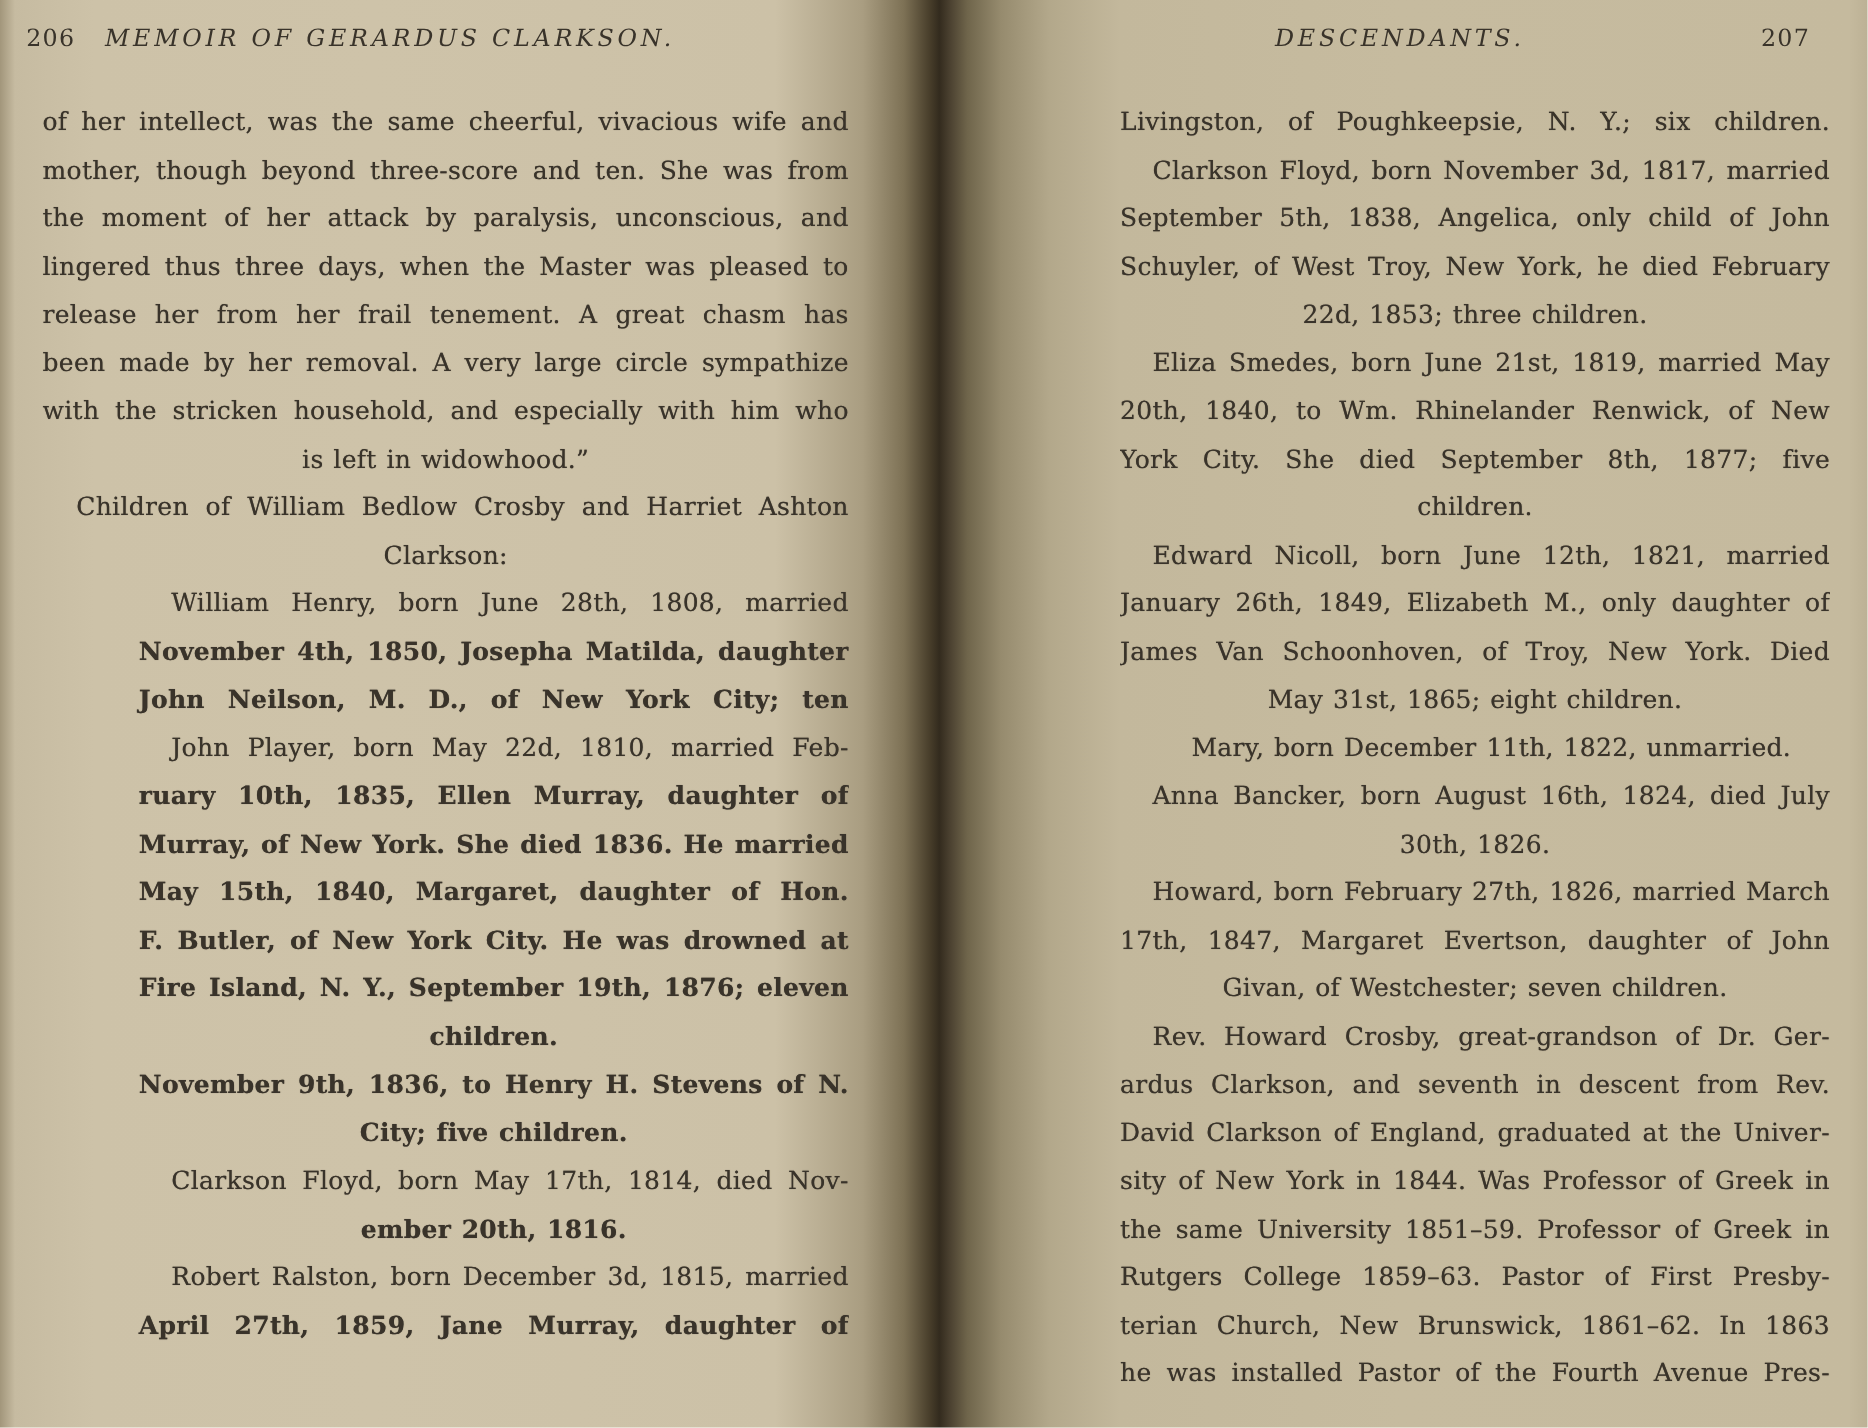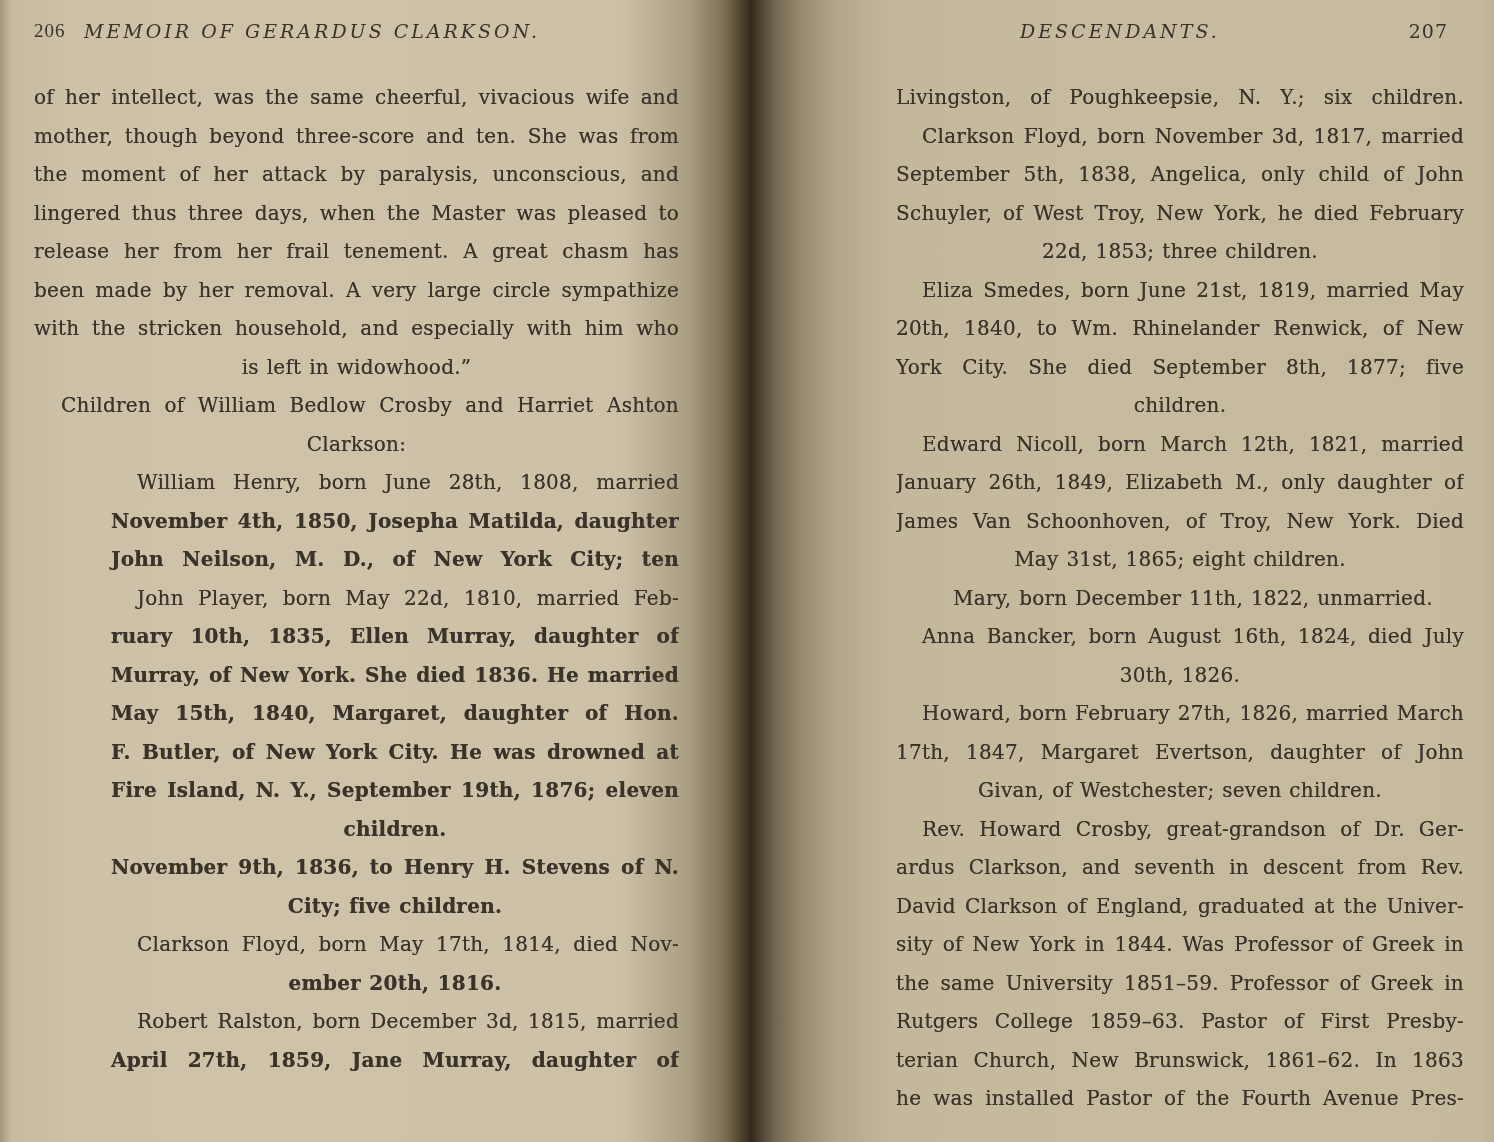--- a/index.html
+++ b/index.html
@@ -48,21 +48,21 @@
     width: 100%;
     height: 26px;
     font-size: 19px;
     line-height: 26px;
   }
   .running-title {
     letter-spacing: 3px;
     white-space: nowrap;
     font-style: italic;
   }
-  .page-left .pagenum   { position: absolute; left: 16px;  letter-spacing: 1px; font-family: Liberation Serif, serif; }
+  .page-left .pagenum   { position: absolute; left: 3px;  letter-spacing: 1px; }
   .page-left .running-title  { position: absolute; left: 66px; }
   .page-right .running-title { position: absolute; left: 140px; }
   .page-right .pagenum  { position: absolute; right: 0px; letter-spacing: 1px; }
 
   .page-body {
     position: absolute;
     top: 78px;
     left: 16px;
     width: 100%;
   }
@@ -133,21 +133,21 @@
     <div class="page-body">
         <div class="line i0 just">Livingston, of Poughkeepsie, N. Y.; six children.</div>
         <div class="line i1 just">Clarkson Floyd, born November 3d, 1817, married</div>
         <div class="line i0 just">September 5th, 1838, Angelica, only child of John</div>
         <div class="line i0 just">Schuyler, of West Troy, New York, he died February</div>
         <div class="line i0">22d, 1853; three children.</div>
         <div class="line i1 just">Eliza Smedes, born June 21st, 1819, married May</div>
         <div class="line i0 just">20th, 1840, to Wm. Rhinelander Renwick, of New</div>
         <div class="line i0 just">York City. She died September 8th, 1877; five</div>
         <div class="line i0">children.</div>
-        <div class="line i1 just">Edward Nicoll, born March 12th, 1821, married</div>
+        <div class="line i1 just">Edward Nicoll, born June 12th, 1821, married</div>
         <div class="line i0 just">January 26th, 1849, Elizabeth M., only daughter of</div>
         <div class="line i0 just">James Van Schoonhoven, of Troy, New York. Died</div>
         <div class="line i0">May 31st, 1865; eight children.</div>
         <div class="line i1">Mary, born December 11th, 1822, unmarried.</div>
         <div class="line i1 just">Anna Bancker, born August 16th, 1824, died July</div>
         <div class="line i0">30th, 1826.</div>
         <div class="line i1 just">Howard, born February 27th, 1826, married March</div>
         <div class="line i0 just">17th, 1847, Margaret Evertson, daughter of John</div>
         <div class="line i0">Givan, of Westchester; seven children.</div>
         <div class="line i1 just">Rev. Howard Crosby, great-grandson of Dr. Ger-</div>

